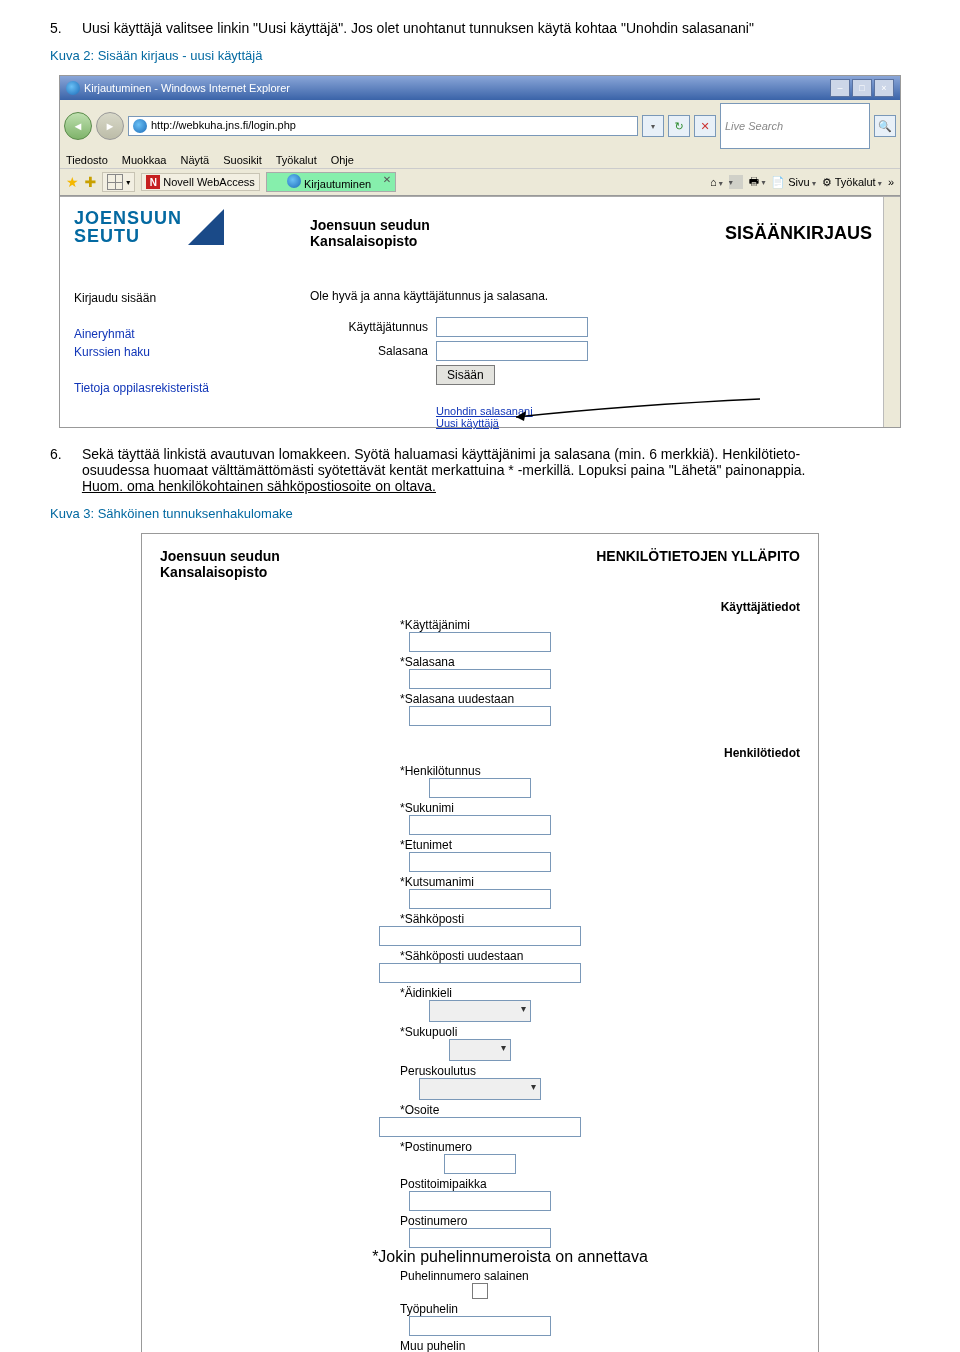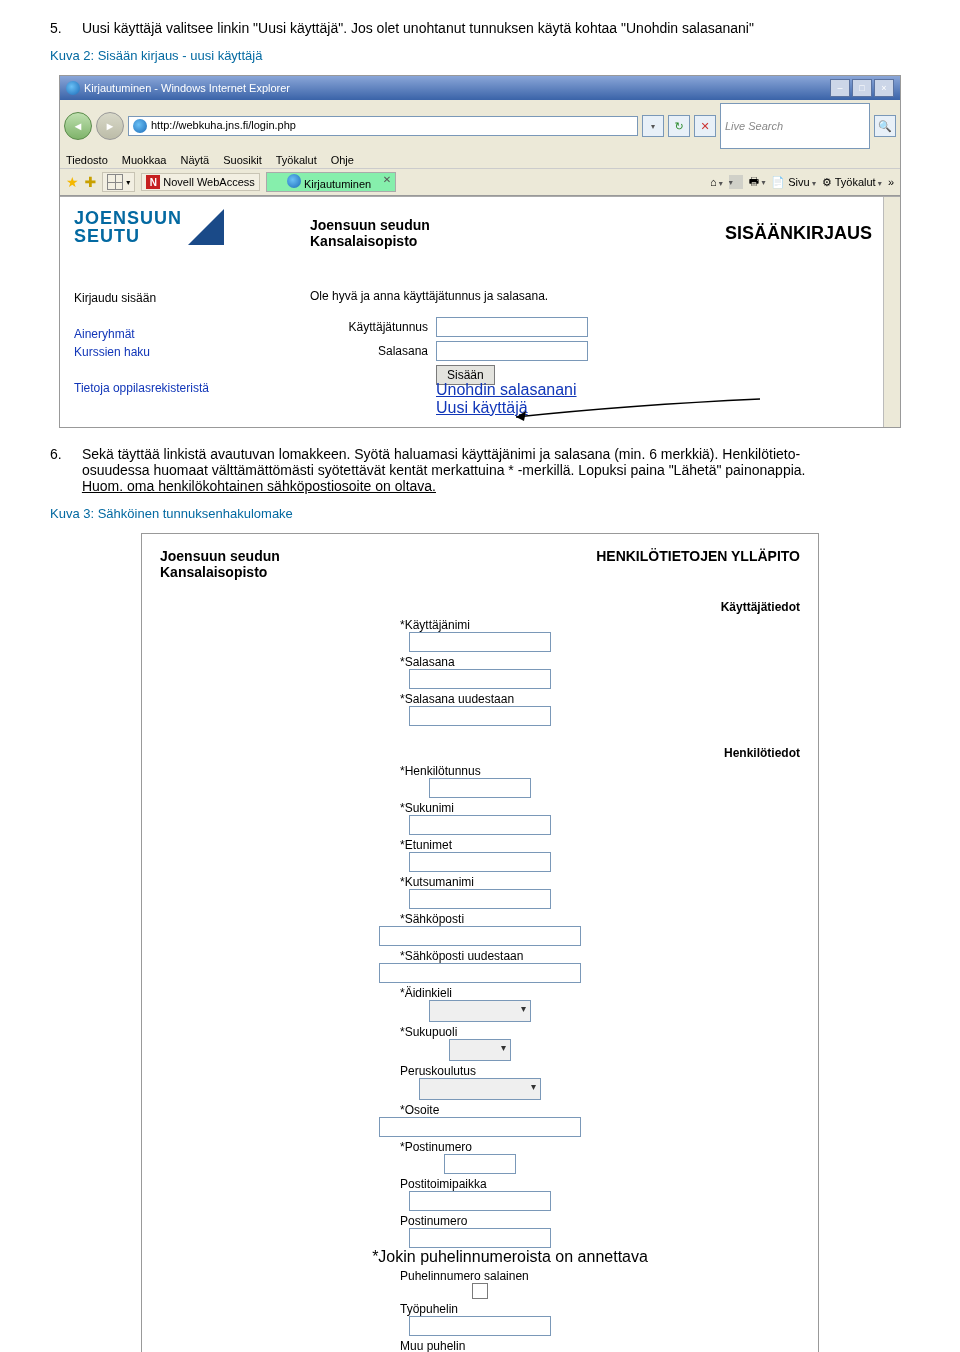--- a/index.html
+++ b/index.html
@@ -112,21 +112,21 @@
   .form1 {
     position:absolute;left:250px;top:120px;font-size:12px;
   }
   .row{display:flex;align-items:center;margin-bottom:4px;}
   .row .lbl{width:118px;text-align:right;padding-right:8px;}
   .txt{border:1px solid #7a98b8;background:#fff;height:18px;width:150px;}
   .btn{
     border:1px solid #7a7a7a;background:#e3e3de;padding:2px 10px;font-size:12px;display:inline-block;
   }
   .links-under{
-    position:absolute;left:376px;top:184px;font-size:16px;
+    position:absolute;left:376px;top:208px;font-size:11px;
   }
   .links-under a{color:#1136b8;text-decoration:underline;display:block;}
   .arrow-svg{position:absolute;left:450px;top:200px;}
   .underline{text-decoration:underline;}
   
   .screenshot2 {
     width:640px;margin:6px auto 0 auto;border:1px solid #999;background:#fff;
     font-size:11px;padding:14px 18px 8px 18px;position:relative;
   }
   .screenshot2 .hdr-left{font-weight:bold;font-size:14px;display:inline-block;}

